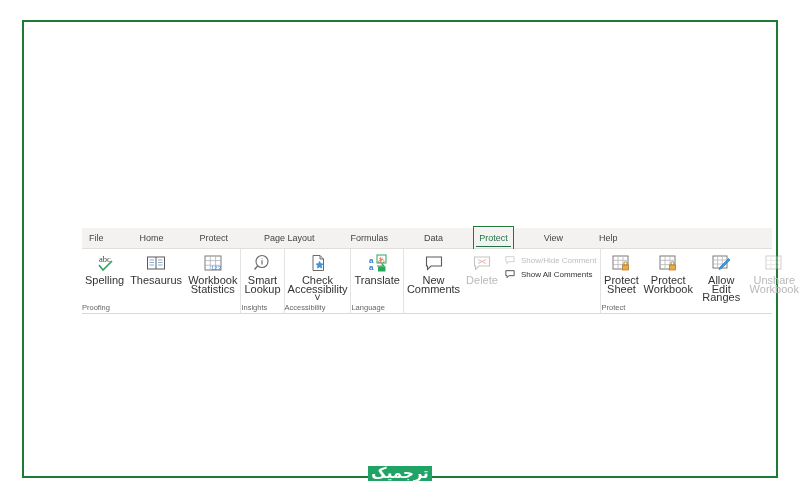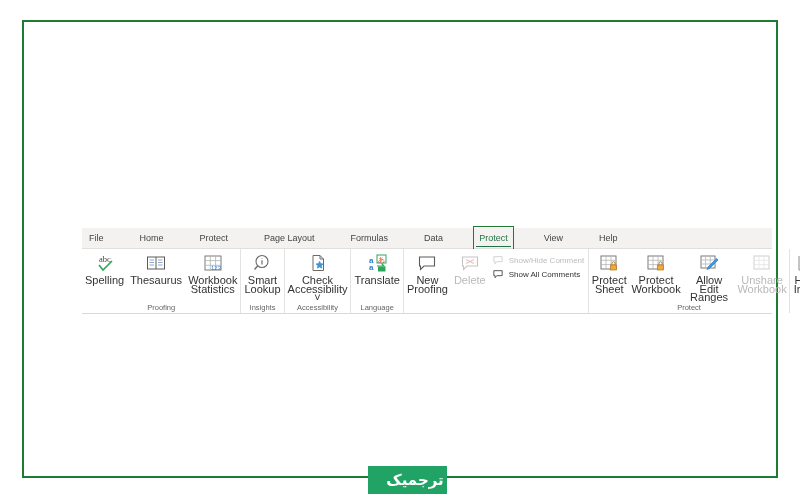--- a/index.html
+++ b/index.html
@@ -45,21 +45,21 @@
     border-bottom:1px solid #d9d9d9;
     display:flex;align-items:stretch;
   }
   .group{
     position:relative;display:flex;flex-direction:column;
     border-right:1px solid #e3e3e3;
   }
   .group:last-child{border-right:none;}
   .grow{display:flex;align-items:flex-start;flex:1;padding-top:2px;}
   .glabel{
-    font-size:7.5px;color:#666;text-align:center;height:11px;line-height:11px;
+    font-size:7.5px;color:#666;height:11px;line-height:11px;
     white-space:nowrap;
   }
 
   .bigbtn{
     width:auto;min-width:32px;display:flex;flex-direction:column;align-items:center;
     padding:1px 3px 0 3px;cursor:default;
   }
   .bigbtn .ic{height:22px;display:flex;align-items:flex-end;justify-content:center;}
   .bigbtn .lb{
     font-size:11px;color:#333;text-align:center;line-height:8.5px;margin-top:2px;
@@ -79,22 +79,22 @@
   
   #commenthl{
     position:absolute;left:0;top:0;width:62px;height:48px;
     border:1.5px solid #1f7a34;box-sizing:border-box;pointer-events:none;
   }
 
   .hlwrap{position:relative;display:flex;}
 
   
   #logo{
-    position:absolute;left:368px;top:466px;width:64px;height:28px;
-    background:#21a366;display:flex;align-items:center;justify-content:center;padding-left:15px;
+    position:absolute;left:368px;top:466px;width:64px;height:15px;
+    background:#21a366;display:flex;align-items:center;justify-content:center;
   }
   #logo .txt{
     color:#ffffff;font-size:15px;font-weight:bold;line-height:1;
     font-family:"DejaVu Sans",sans-serif;direction:rtl;
   }
   svg{display:block;}
 </style>
 </head>
 <body>
 
@@ -225,21 +225,21 @@
       <div class="group">
         <div class="grow">
 
           <div class="bigbtn" style="min-width:36px">
             <div class="ic">
               <svg width="22" height="22" viewBox="0 0 22 22">
                 <path d="M3.5 5 H18.5 V14 H8 L4.5 17.5 V14 H3.5 Z" fill="#fff" stroke="#5a5a5a" stroke-width="1.1"></path>
               </svg>
             </div>
             <div class="lb">New
-Proofing</div>
+Comments</div>
           </div>
 
           <div class="bigbtn disabled" style="min-width:28px">
             <div class="ic">
               <svg width="22" height="22" viewBox="0 0 22 22">
                 <path d="M3.5 5 H18.5 V14 H8 L4.5 17.5 V14 H3.5 Z" fill="#fff" stroke="#5a5a5a" stroke-width="1.1"></path>
                 <line x1="7" y1="7.5" x2="15" y2="11.5" stroke="#c0504d" stroke-width="1.1"></line>
                 <line x1="15" y1="7.5" x2="7" y2="11.5" stroke="#c0504d" stroke-width="1.1"></line>
               </svg>
             </div>

